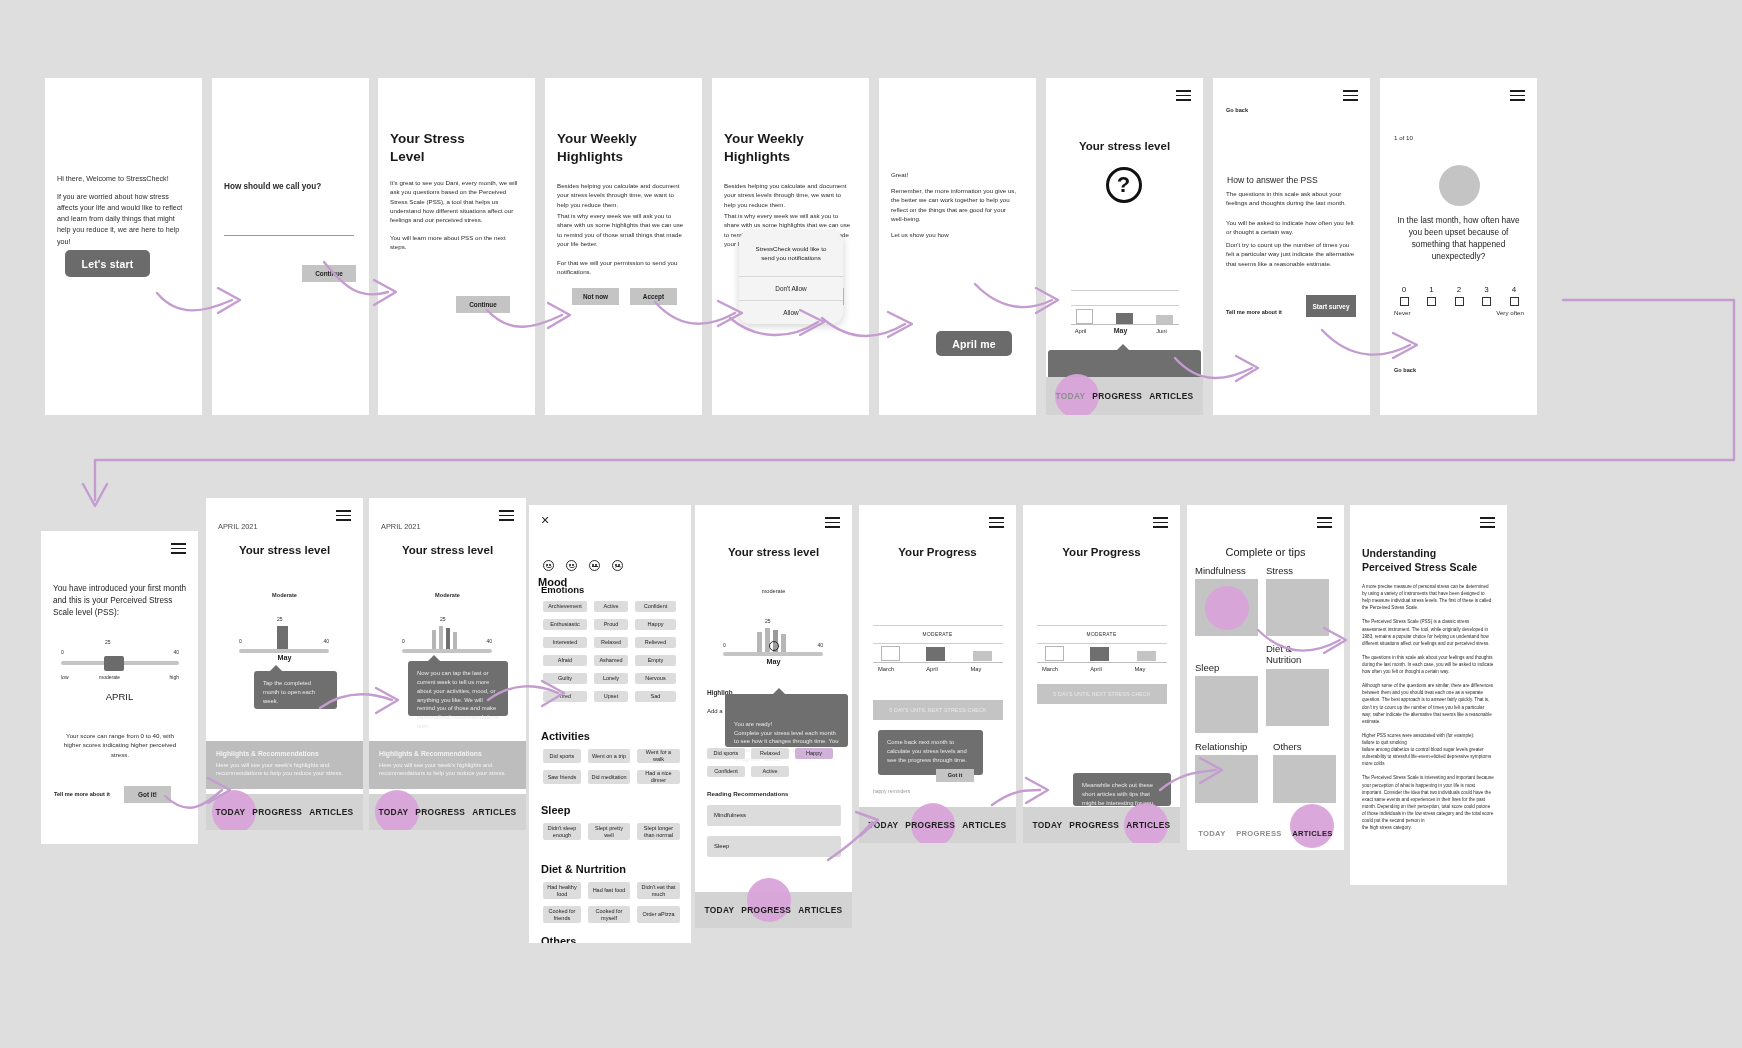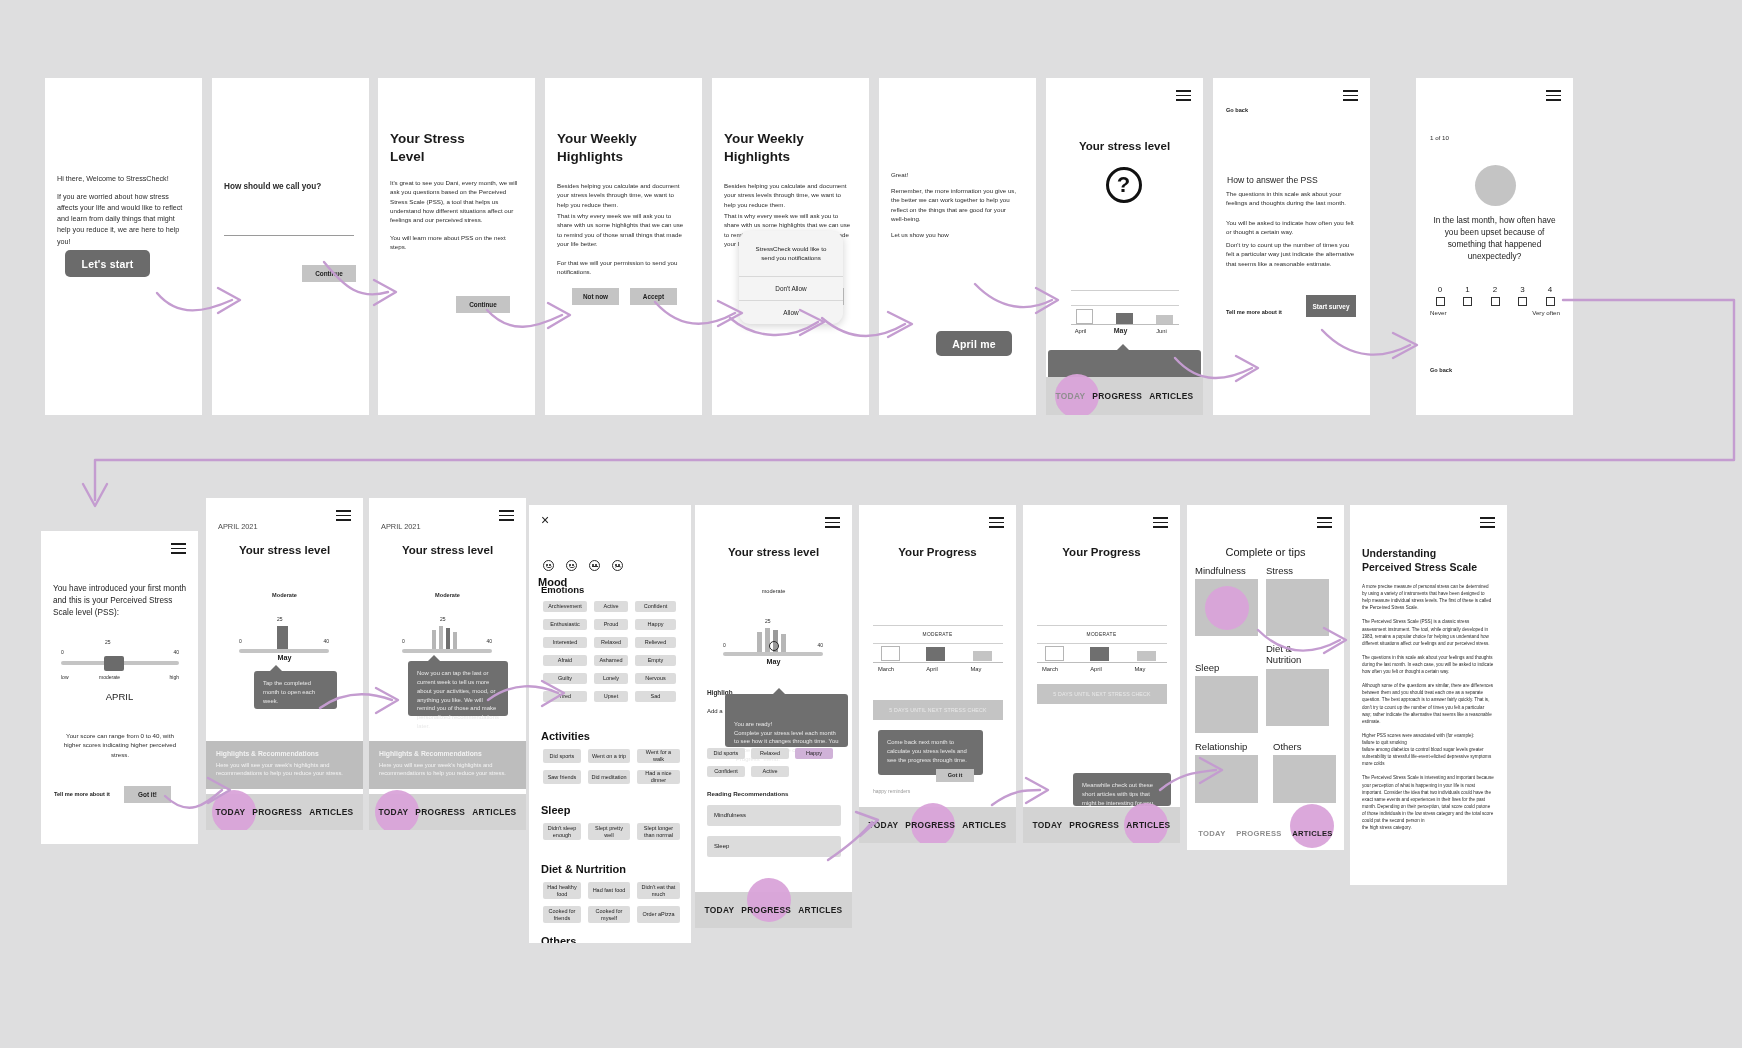--- a/index.html
+++ b/index.html
@@ -274,21 +274,21 @@
       </div>
     <div class="link-txt" style="position:absolute; left:13px; top:29px;">Go back</div>
     <div style="position:absolute; left:14px; top:97px; font-size:8.6px; color:#1c1c1c;">How to answer the PSS</div>
     <div class="small-txt" style="position:absolute; left:13px; top:111px; width:130px;">The questions in this scale ask about your feelings and thoughts during the last month.</div>
     <div class="small-txt" style="position:absolute; left:13px; top:140px; width:130px;">You will be asked to indicate how often you felt or thought a certain way.</div>
     <div class="small-txt" style="position:absolute; left:13px; top:162px; width:130px;">Don't try to count up the number of times you felt a particular way just indicate the alternative that seems like a reasonable estimate.</div>
     <div class="link-txt" style="position:absolute; left:13px; top:231px;">Tell me more about it</div>
     <div class="btn-darkgrey" style="position:absolute; left:93px; top:217px; width:50px; height:22px;">Start survey</div>
   </div>
 
-  <div class="screen" style="left:1380px; top:78px; width:157px; height:337px;margin-left:36px;">
+  <div class="screen" style="left:1380px; top:78px; width:157px; height:337px;">
     <div class="hamburger" style="right:12px; top:12px;">
         <i></i>
         <i></i>
         <i></i>
       </div>
     <div class="small-txt" style="position:absolute; left:14px; top:55px;">1 of 10</div>
     <div style="position:absolute; left:50%; margin-left:-20px; top:87px; width:41px; height:41px; border-radius:50%; background:#c4c4c4;"></div>
     <div style="position:absolute; left:12px; top:136px; width:133px; text-align:center; font-size:8.3px; line-height:1.45; color:#1c1c1c;">In the last month, how often have you been upset because of something that happened unexpectedly?</div>
     <div style="position:absolute; left:14px; top:207px; width:130px;">
       <div style="display:flex; justify-content:space-between;">

